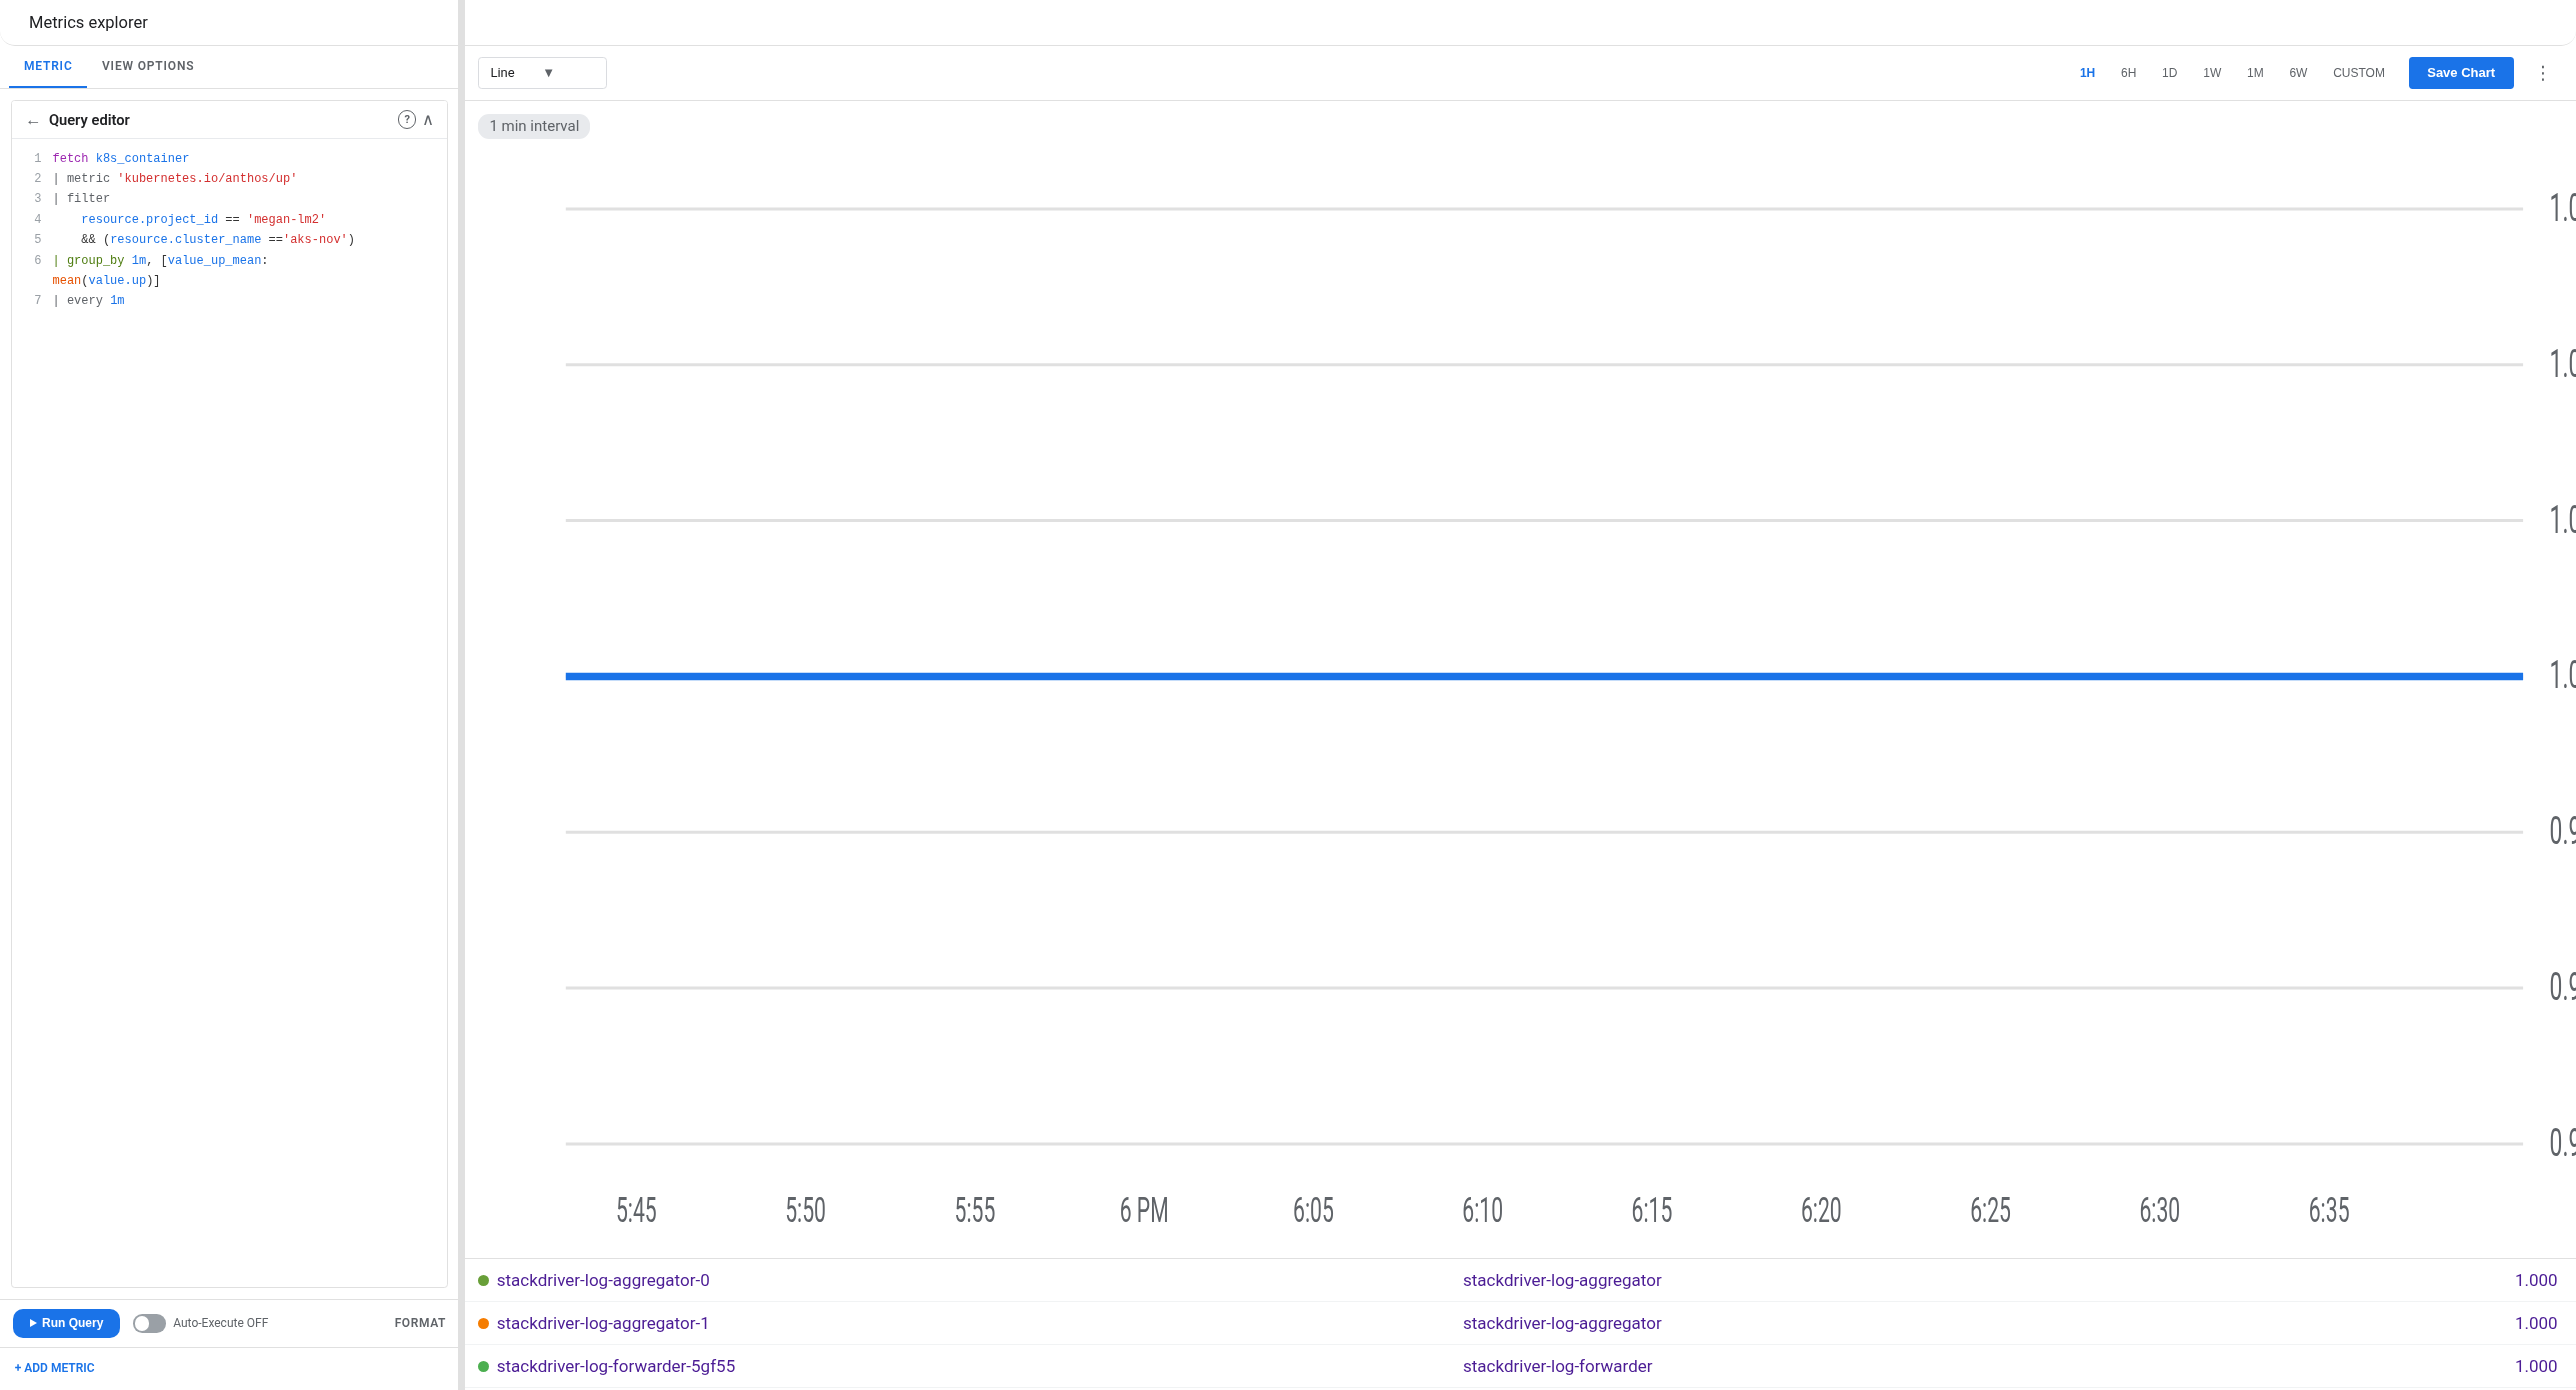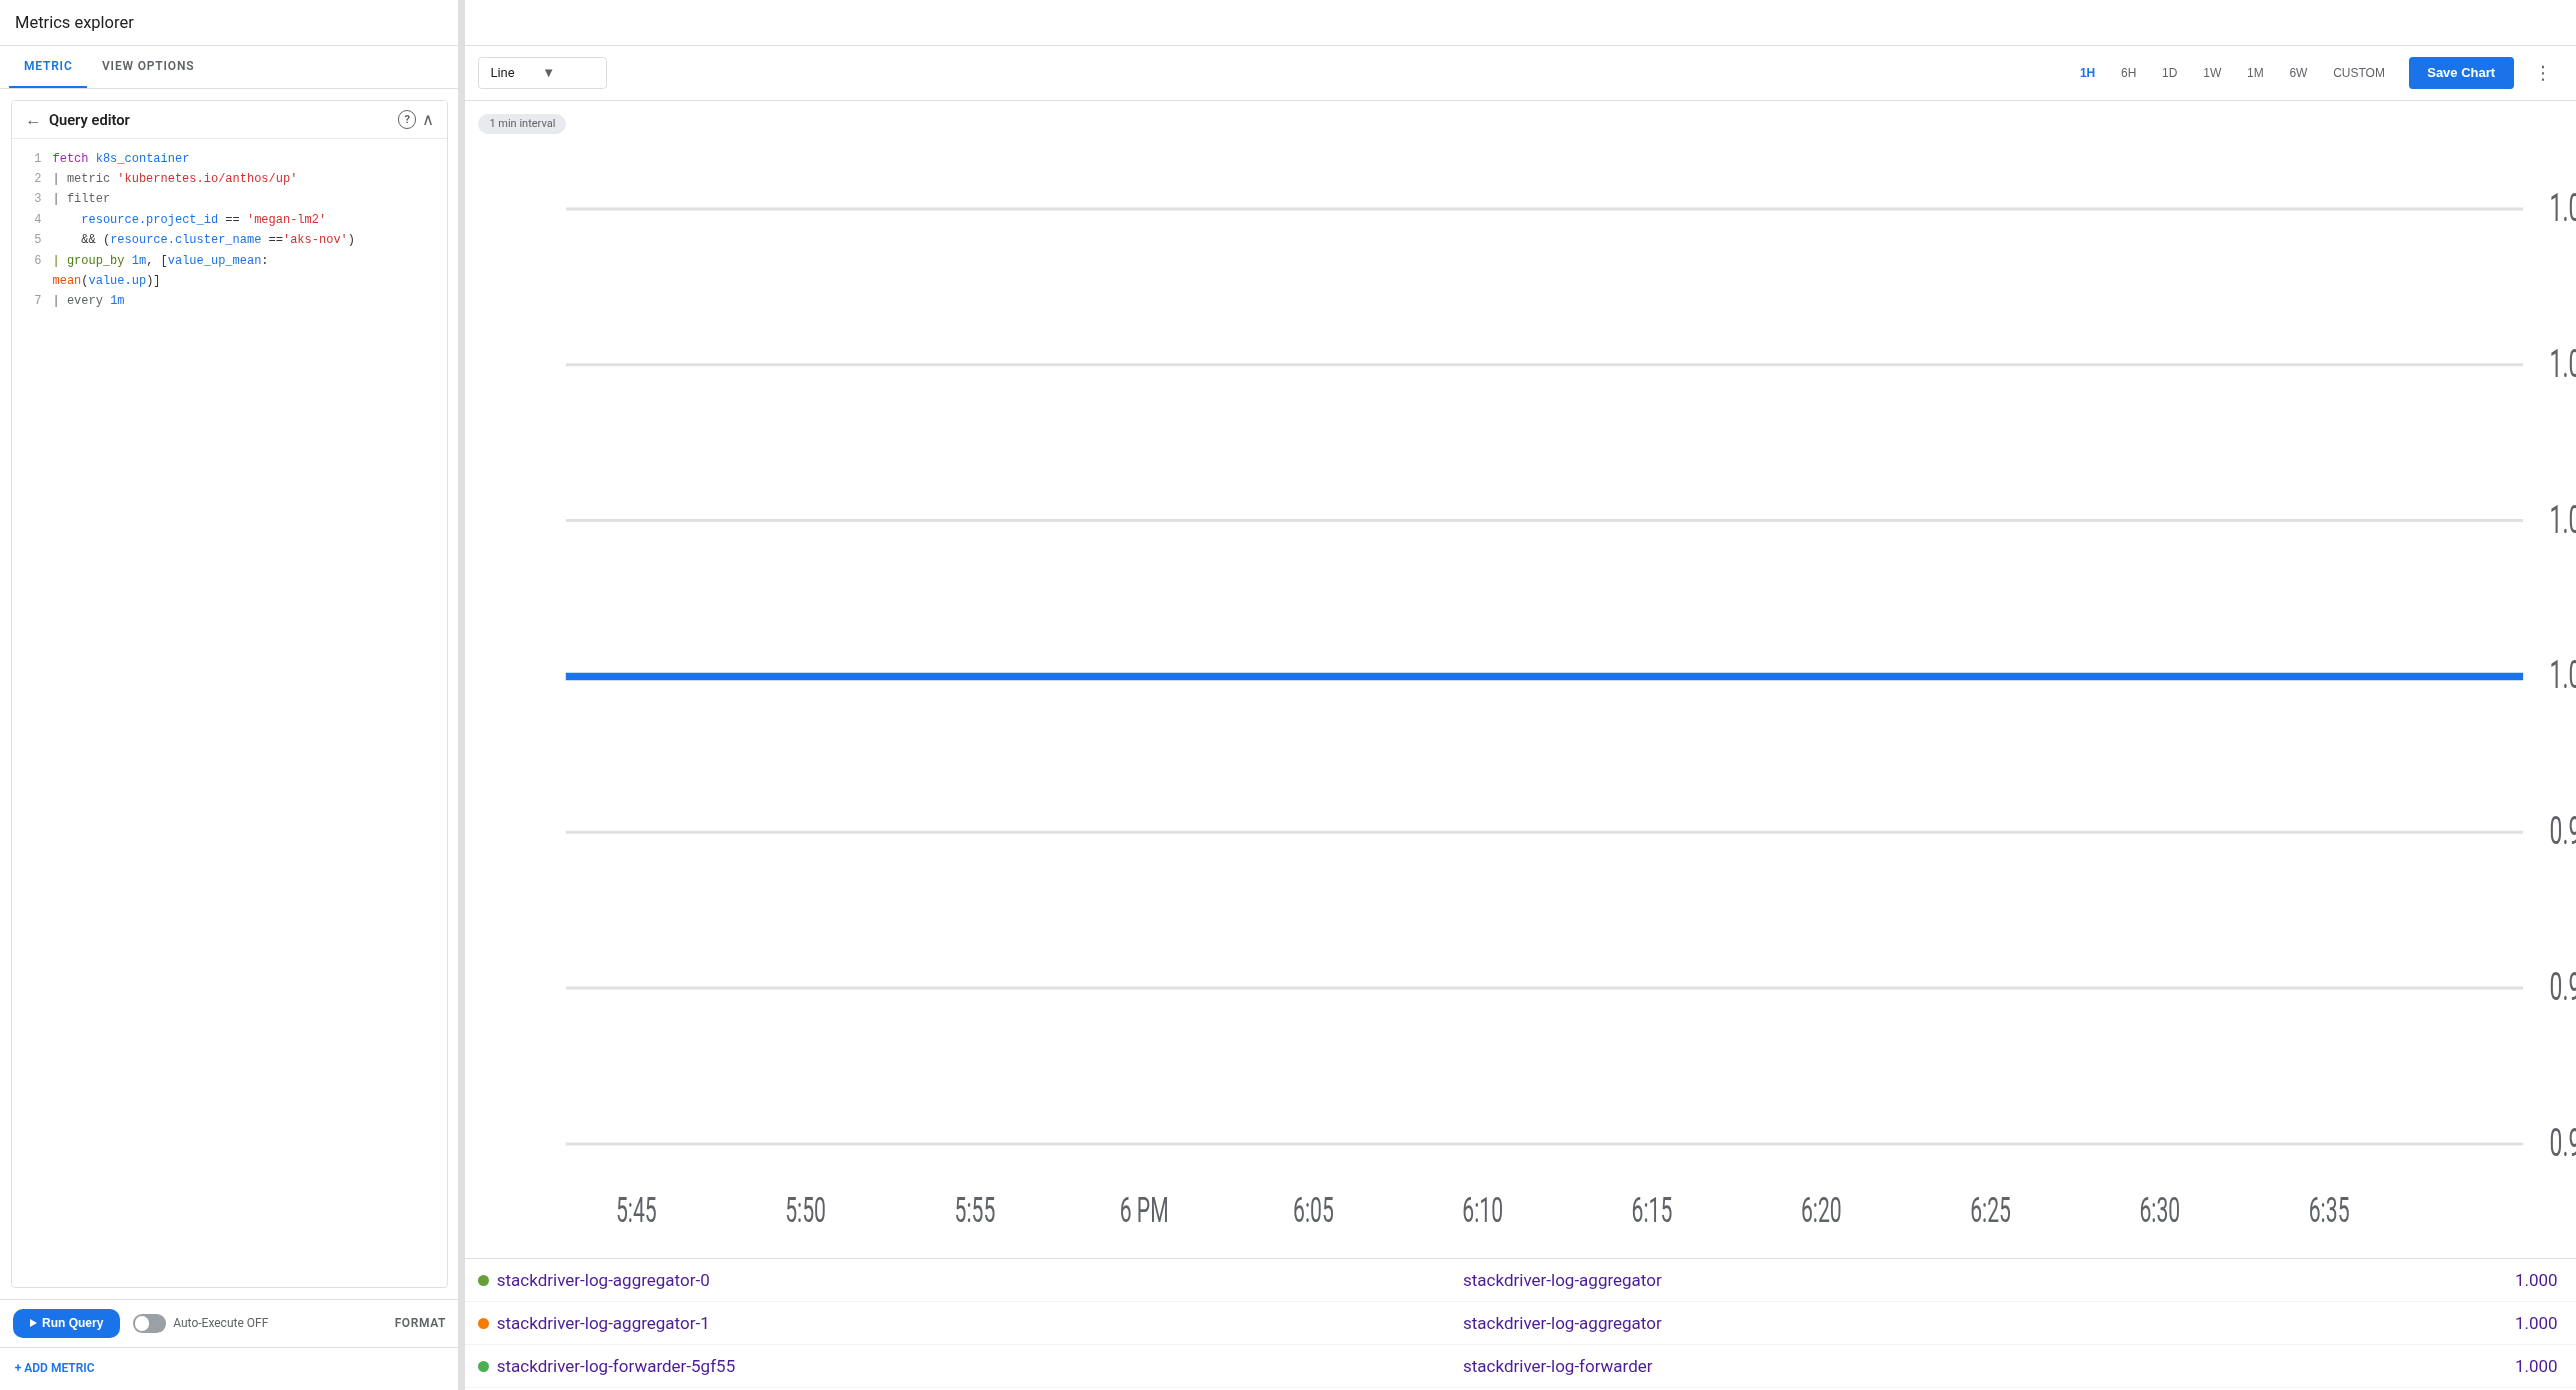--- a/index.html
+++ b/index.html
@@ -1,23 +1,24 @@
 <!DOCTYPE html>
 <html style="font-size:14.7px"><head>
   <meta charset="utf-8">
   <style>
     * { box-sizing: border-box; margin: 0; padding: 0; }
     body { font-family: 'Google Sans', Roboto, Arial, sans-serif; background: #fff; font-size: 13px; color: #202124; }
 
     .app-header {
-      padding: 13px 15px;
+      padding: 13px 29px;
       border-bottom: 0.9px solid #e0e0e0;
       font-size: 16.5px;
       font-weight: 400;
       color: #202124;
+      border-radius: 15px;
     }
 
     .main-layout {
       display: flex;
       height: calc(100vh - 48px);
     }
 
     
     .left-panel {
       width: 460px;
@@ -301,21 +302,21 @@
       overflow: hidden;
     }
 
     .interval-badge {
       position: absolute;
       top: 13px;
       left: 18.4px;
       background: #e8eaed;
       border-radius: 11px;
       padding: 3.7px 11px;
-      font-size: 11px;
+      font-size: 15px;
       color: #5f6368;
     }
 
     
     .data-table {
       border-top: 0.9px solid #e0e0e0;
     }
 
     .table-header-row {
       display: flex;

